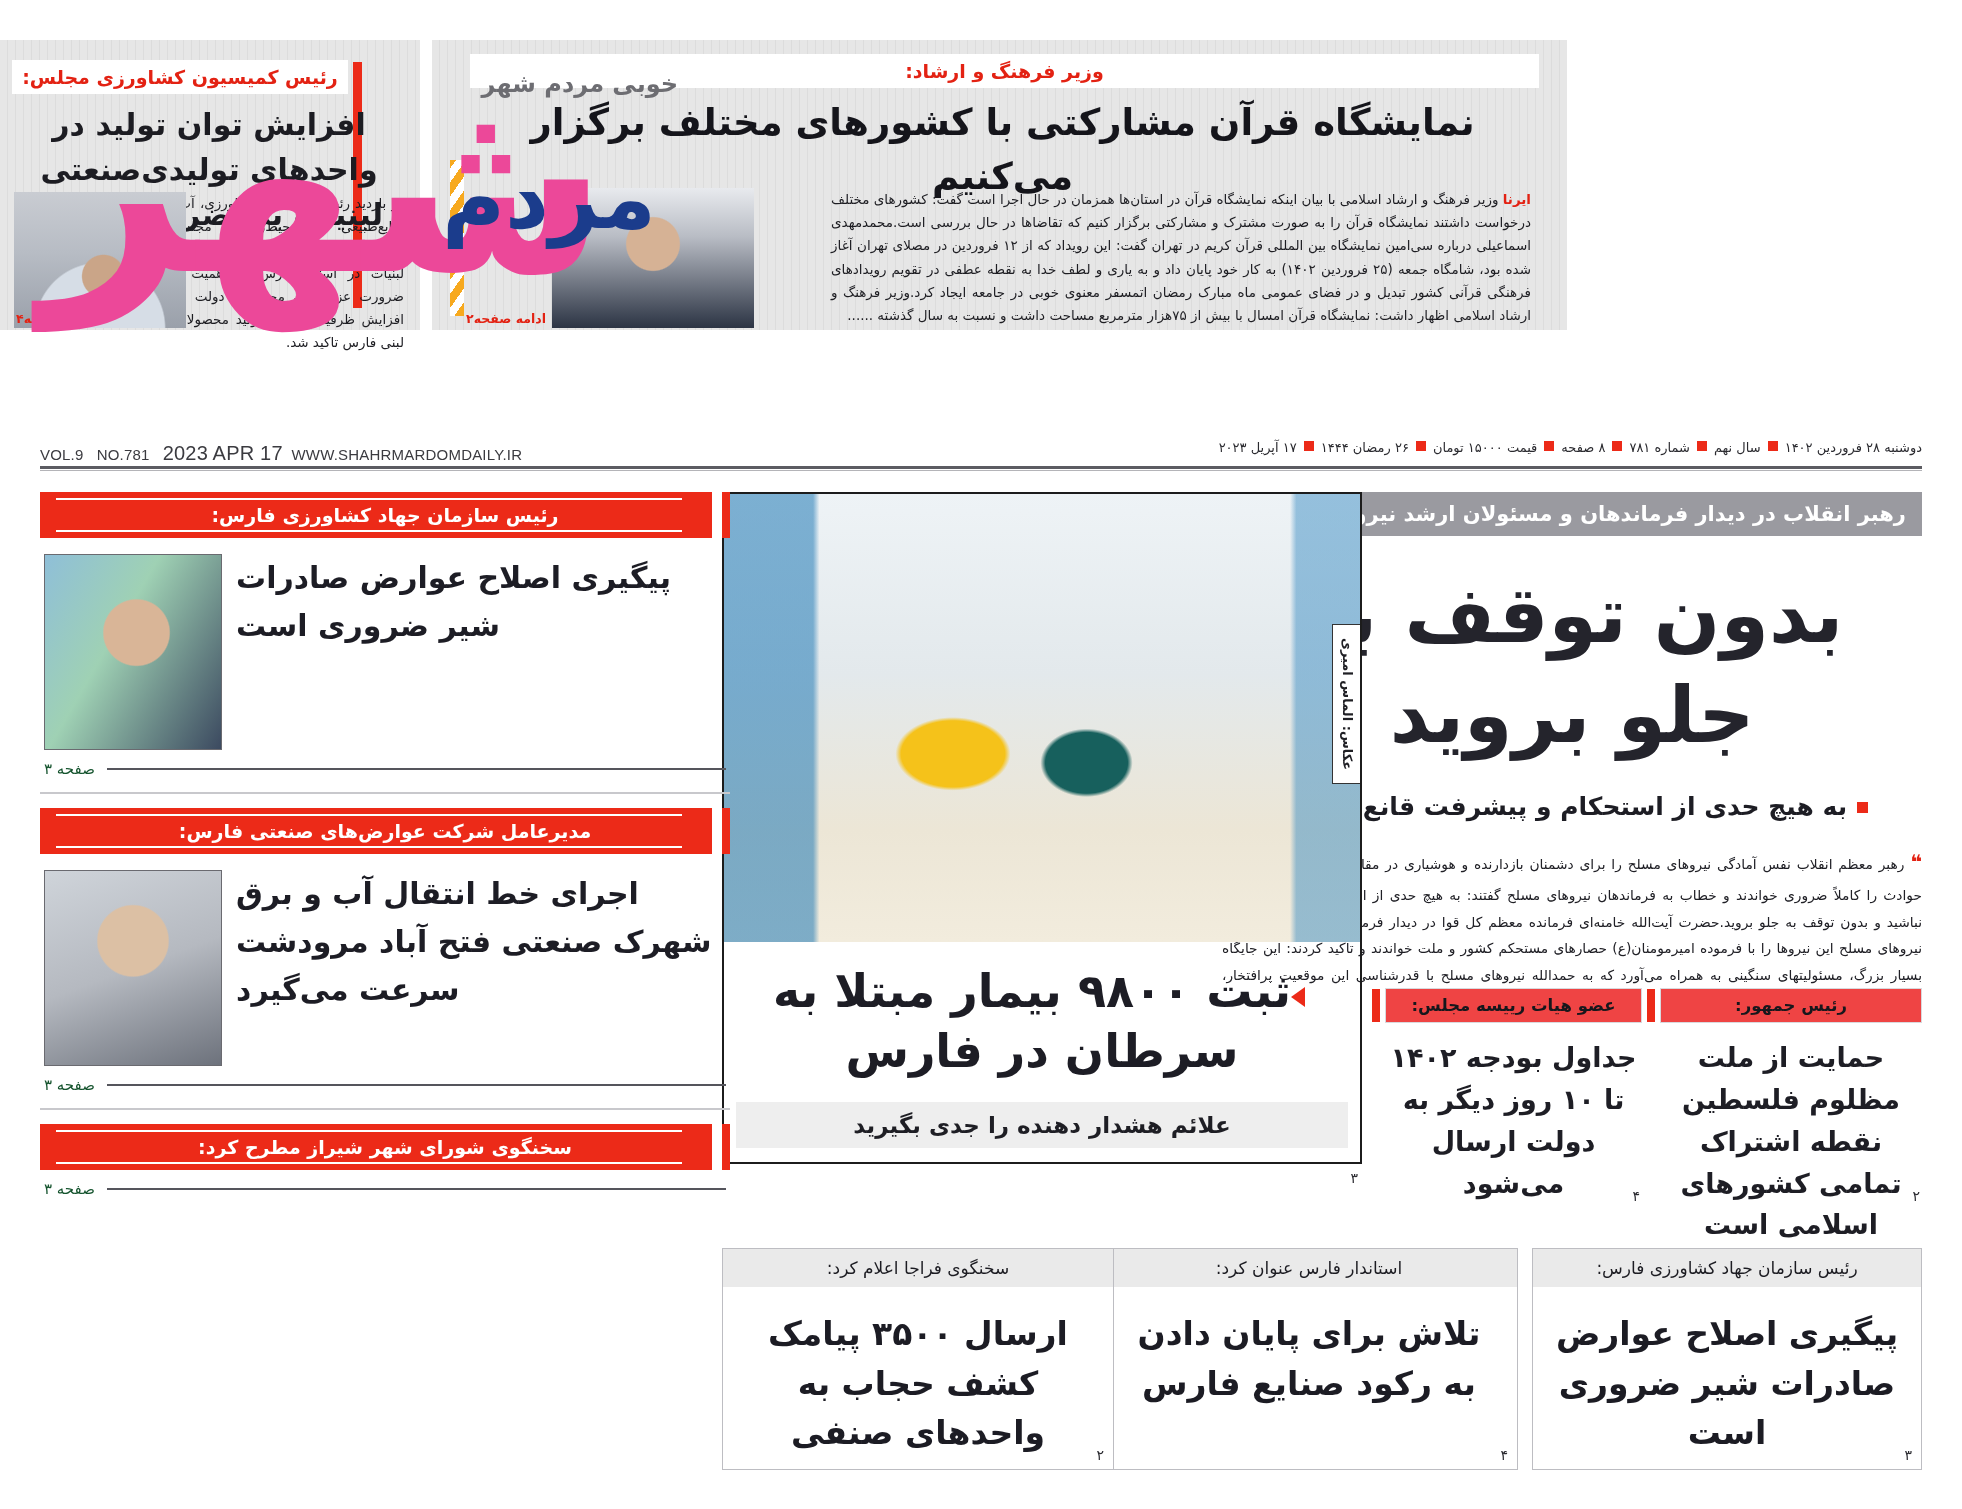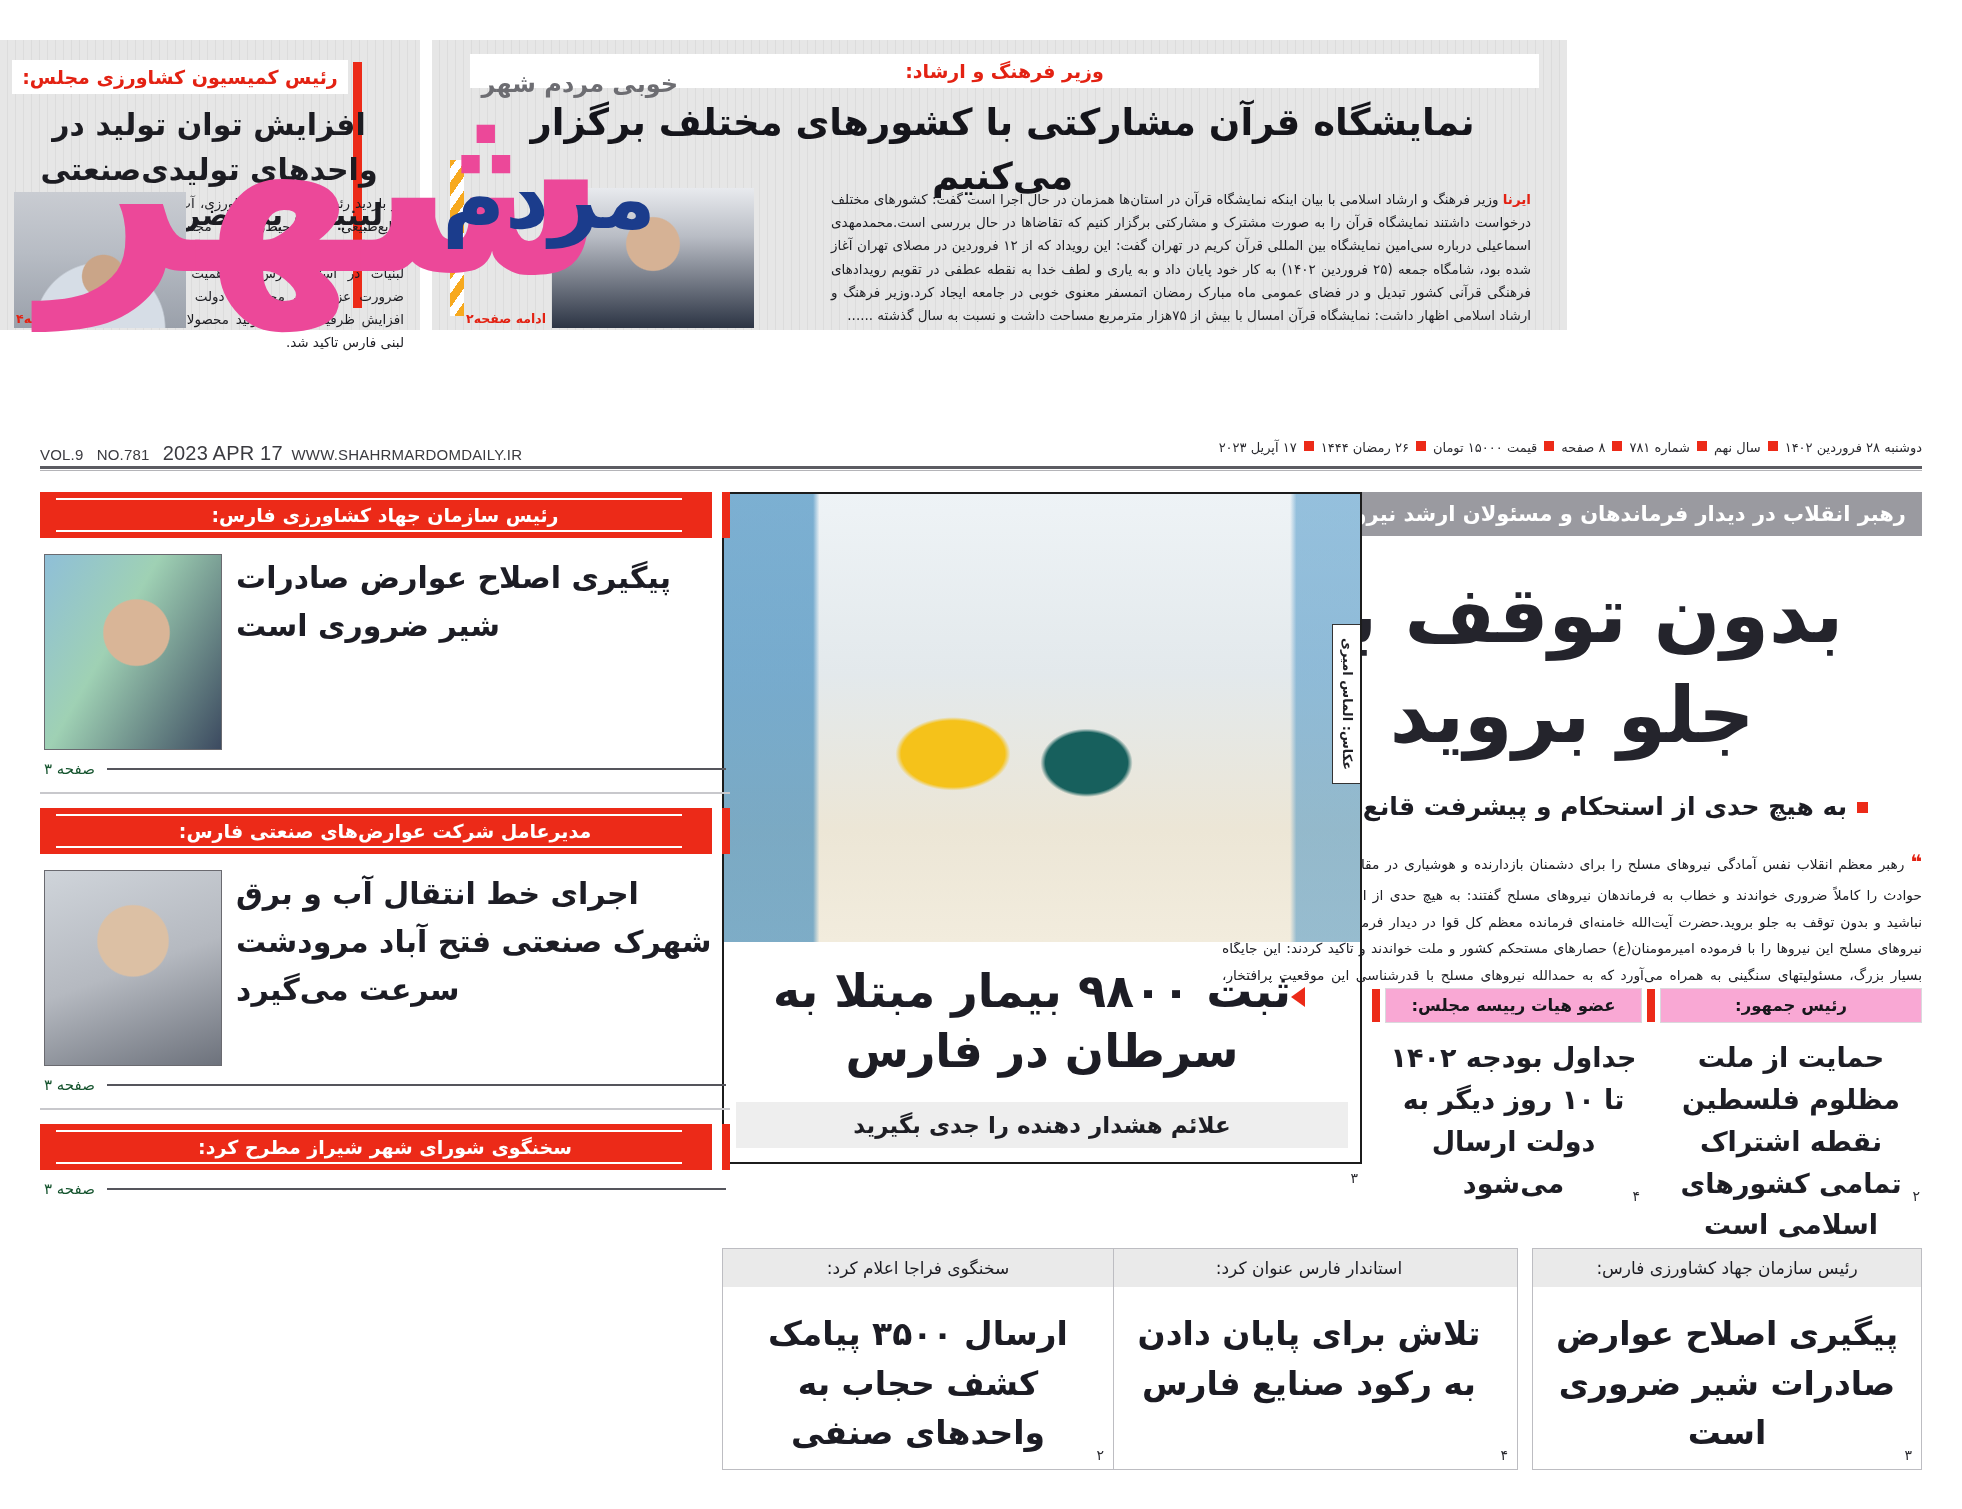--- a/index.html
+++ b/index.html
@@ -88,21 +88,21 @@
   .lead-sub .bullet { display: inline-block; width: 11px; height: 11px; background: #ec2a18; margin-left: 10px; vertical-align: 2px; }
   .lead-body { margin-top: 22px; font-size: 13.8px; line-height: 1.95; text-align: justify; color: #202026; }
   .lead-body .qm { color: #e32213; font-size: 20px; font-weight: bold; }
   .lead-body .pg { color: #e32213; font-weight: bold; }
 
   
   .twocol { position: absolute; top: 988px; right: 40px; width: 537px; height: 200px; }
   .qbox { position: absolute; top: 0; height: 200px; }
   .qbox.r { right: 0; width: 262px; }
   .qbox.l { right: 280px; width: 257px; }
-  .qb-head { position: relative; background: #f9a8d4; border: 1px solid #d9d9dd;
+  .qb-head { position: relative; background: #ef4444; border: 1px solid #d9d9dd;
     font-size: 16.5px; font-weight: bold; color: #17171c; text-align: center; padding: 7px 6px;
     white-space: nowrap; }
   .qb-tick { position: absolute; top: 0; bottom: 0; width: 8px; background: #ec2a18; }
   .qbox.r .qb-tick { left: -14px; }
   .qbox.l .qb-tick { left: -14px; }
   .qb-hl { margin-top: 14px; text-align: center; font-size: 27px; font-weight: bold; line-height: 1.55; color: #1e1e25; }
   .qb-pg { position: absolute; bottom: -16px; right: 2px; font-size: 14px; color: #2a2a30; }
 
   
   .center { position: absolute; top: 492px; right: 600px; width: 640px; }

